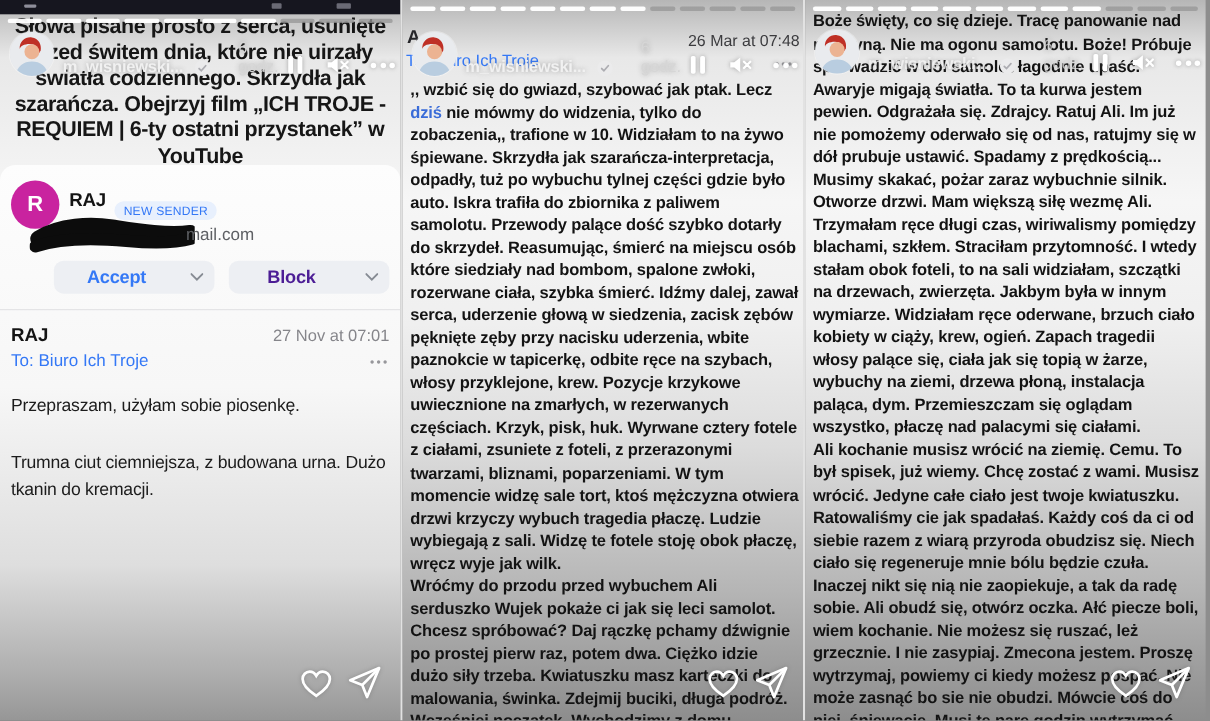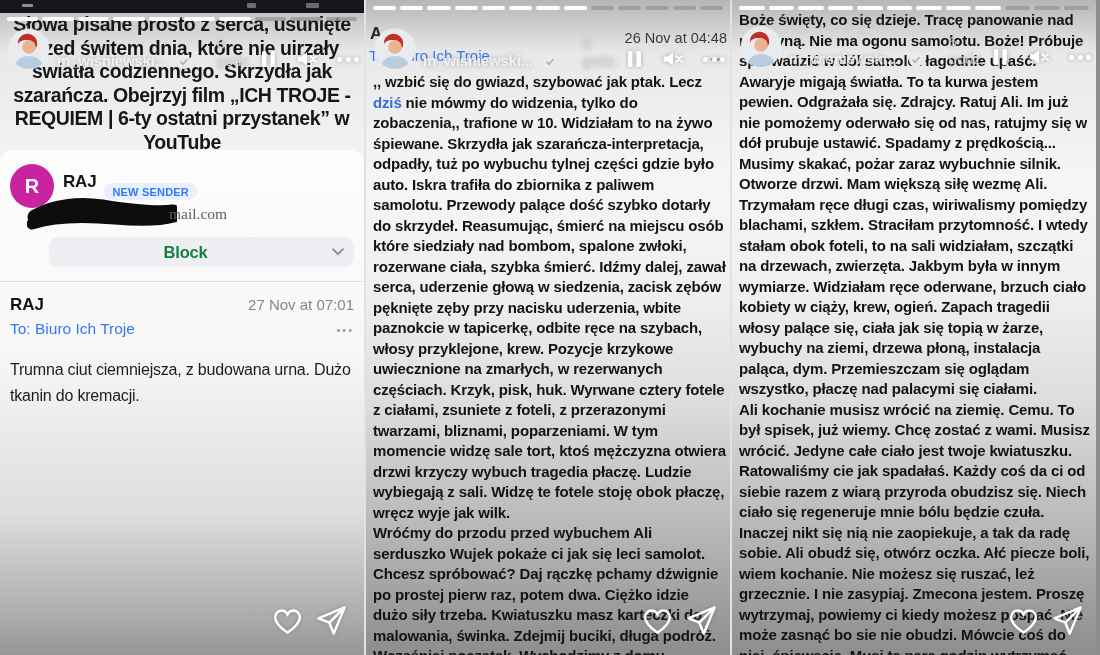--- a/index.html
+++ b/index.html
@@ -40,22 +40,22 @@
   .left-progress { top:17px; }
 
   .email-card { position:absolute; top:150px; left:0; right:0; bottom:0; z-index:2;
     border-radius:14px 14px 0 0; padding:14px 10px 0 10px;
     background:linear-gradient(180deg,#fdfdfd 0%,#f7f7f7 40%,#dedede 72%,#adadad 92%,#969696 100%); }
   .sender-row { display:flex; gap:9px; }
   .sender-avatar { width:44px; height:44px; border-radius:50%; background:#c9239f; color:#fff;
     font-size:20px; font-weight:bold; display:flex; align-items:center; justify-content:center; flex:0 0 auto; }
   .sender-name-row { display:flex; align-items:center; gap:8px; }
   .sender-name { font-size:17px; font-weight:bold; color:#141414; letter-spacing:-.2px; }
-  .new-sender { font-size:11px; font-weight:bold; letter-spacing:.2px; padding:2.5px 8px; border-radius:9px;margin-top:19px; }
-  .addr-row { position:relative; height:26px; margin-top:1px;font-family:Liberation Serif, serif; }
+  .new-sender { font-size:11px; font-weight:normal; letter-spacing:.2px; padding:2.5px 8px; border-radius:9px;margin-top:19px; }
+  .addr-row { position:relative; height:26px; margin-top:1px; }
   .addr-scribble { position:absolute; left:-36px; top:-4px; }
   .addr-text { position:absolute; left:106px; top:4px; font-size:15.5px; color:#5e6064; }
   .btn-row { display:flex; gap:13px; margin:10px 0 0 39px; }
   .split-btn { flex:1; height:30px; background:#edeff3; border-radius:9px; display:flex; align-items:center; }
   .split-btn .lbl { flex:1; text-align:center; font-size:16.5px; font-weight:bold; letter-spacing:-.2px; }
   .split-btn .chev { width:32px; display:flex; justify-content:center; align-items:center; }
   .card-divider { border-top:1px solid #e2e2e4; margin:14px -10px 0 -10px; }
   .meta { margin-top:13px; }
   .meta-row { display:flex; align-items:baseline; justify-content:space-between; }
   .meta-name { font-size:17px; font-weight:bold; color:#141414; }
@@ -152,43 +152,52 @@
               <path d="M8 20 C28 8 55 7 75 10 S125 18 146 15" stroke="#0c0c0c" stroke-width="15" fill="none" stroke-linecap="round"></path>
               <path d="M5 27 C32 18 66 20 88 22 S132 24 147 20" stroke="#0c0c0c" stroke-width="11" fill="none" stroke-linecap="round"></path>
             </svg>
             <span class="addr-text">mail.com</span>
           </div>
         </div>
       </div>
 
       <div class="btn-row">
         <div class="split-btn">
-          <span class="lbl" style="color:#15803d;">Block</span>
+          <span class="lbl" style="color:#3478f6;">Accept</span>
           <span class="chev">
             <svg width="12" height="8" viewBox="0 0 12 8">
                 <path d="M1 1.2l5 5 5-5" stroke="#878c94" stroke-width="1.8" fill="none" stroke-linecap="round"></path>
               </svg>
           </span>
         </div>
+        <div class="split-btn">
+          <span class="lbl" style="color:#4c1d95;">Block</span>
+          <span class="chev">
+            <svg width="12" height="8" viewBox="0 0 12 8">
+                <path d="M1 1.2l5 5 5-5" stroke="#878c94" stroke-width="1.8" fill="none" stroke-linecap="round"></path>
+              </svg>
+          </span>
+        </div>
       </div>
 
       <div class="card-divider"></div>
 
       <div class="meta">
         <div class="meta-row">
           <span class="meta-name">RAJ</span>
           <span class="meta-date">27 Nov at 07:01</span>
         </div>
         <div class="meta-row meta-to">
           <span style="color:#3478f6;">To: Biuro Ich Troje</span>
           <span class="meta-more">•••</span>
         </div>
       </div>
 
       <div class="email-body">
+        <p>Przepraszam, użyłam sobie piosenkę.</p>
         <p>Trumna ciut ciemniejsza, z budowana urna. Dużo tkanin do kremacji.</p>
 
       </div>
     </div>
 
     <div class="story-actions" style="left:270px;">
       <svg viewBox="0 0 24 24" width="35" height="35" fill="none" stroke="#fff" stroke-width="1.7">
           <path d="M12 20.3C9.2 18.4 3.5 14.6 3.5 9.8c0-2.6 2-4.6 4.4-4.6 1.7 0 3.2 1 4.1 2.6.9-1.6 2.4-2.6 4.1-2.6 2.4 0 4.4 2 4.4 4.6 0 4.8-5.7 8.6-8.5 10.5z"></path>
         </svg>
       <svg viewBox="0 0 24 24" width="35" height="35" fill="none" stroke="#fff" stroke-width="1.7" stroke-linejoin="round">
@@ -211,21 +220,21 @@
         <span class="seg"></span>
         <span class="seg"></span>
         <span class="seg"></span>
         <span class="seg"></span>
         <span class="seg"></span>
       </div>
 
     <div class="under-email">
       <span class="ue-sender">A</span>
       <span class="ue-to" style="color:#3478f6;">To: Biuro Ich Troje</span>
-      <span class="ue-date">26 Nov at 04:48</span>
+      <span class="ue-date">26 Mar at 07:48</span>
       <span class="ue-more">•••</span>
     </div>
 
     <div class="story-header">
       <span class="avatar">
         <svg viewBox="0 0 40 40" width="40" height="40">
           <circle cx="20" cy="20" r="20" fill="#e9ebee"></circle>
           <path d="M9 16c-1-8 6-12 11-11 6 1 9 6 8 12l-2 3c0-6-3-9-8-9s-9 2-9 5z" fill="#bf3026"></path>
           <circle cx="20" cy="18" r="6.8" fill="#ecb392"></circle>
           <path d="M5 40c1.5-9 7.5-13 15-13s13.5 4 15 13z" fill="#b9cde0"></path>

